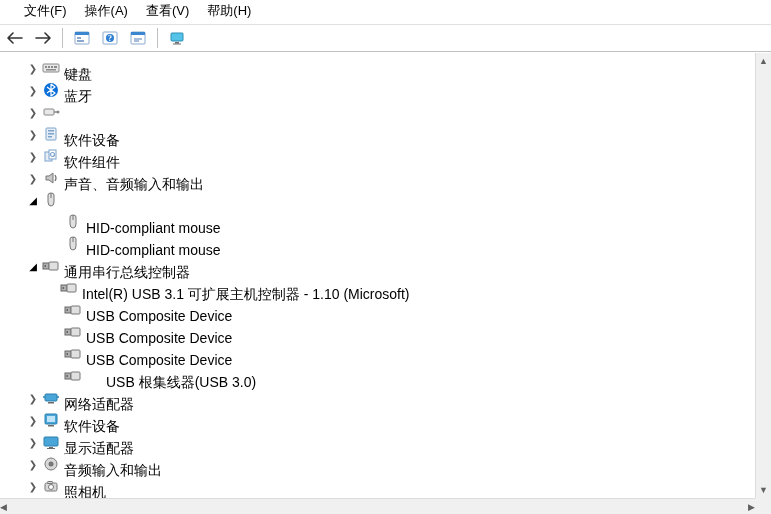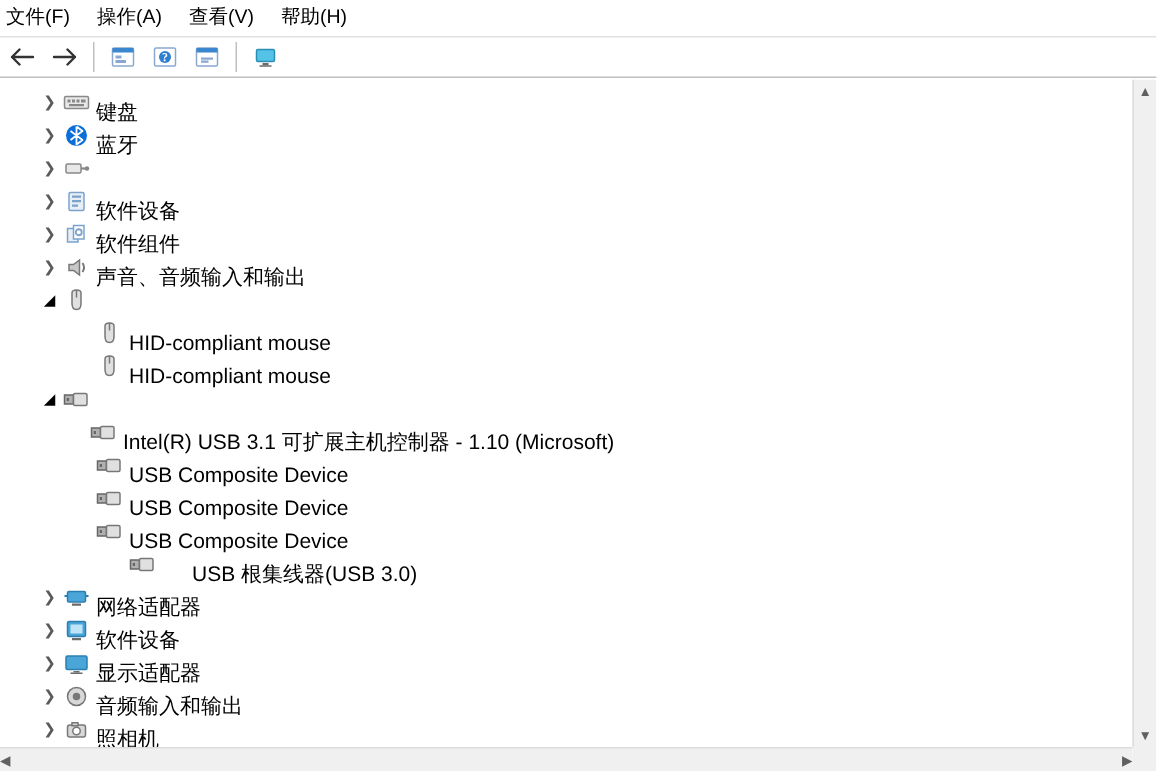--- a/index.html
+++ b/index.html
@@ -11,21 +11,21 @@
     color: #000;
     width: 771px;
     height: 514px;
     overflow: hidden;
     display: flex;
     flex-direction: column;
   }
   .menubar {
     display: flex;
     gap: 18px;
-    padding: 2px 8px 4px 4px;
+    padding: 2px 8px 4px 24px;
     font-size: 13px;
     user-select: none;
   }
   .menubar span { cursor: default; }
   .toolbar {
     display: flex;
     align-items: center;
     gap: 6px;
     padding: 2px 4px;
     border-top: 1px solid #e0e0e0;
@@ -242,20 +242,21 @@
       </div>
       <div class="row" style="padding-left: 26px;">
         <span class="chev open">◢</span>
         <span class="ico">
           <svg width="18" height="12" viewBox="0 0 18 12">
             <rect x="1" y="3" width="6" height="6" fill="#b0b0b0" stroke="#666"></rect>
             <rect x="7" y="2" width="9" height="8" rx="1" fill="#e0e0e0" stroke="#777"></rect>
             <rect x="2.5" y="5" width="1.5" height="2" fill="#666"></rect>
           </svg>
         </span>
+        <span class="label">通用串行总线控制器</span>
       </div>
       <div class="row" style="padding-left: 44px;">
         <span class="chev none"></span>
         <span class="ico">
           <svg width="18" height="12" viewBox="0 0 18 12">
             <rect x="1" y="3" width="6" height="6" fill="#b0b0b0" stroke="#666"></rect>
             <rect x="7" y="2" width="9" height="8" rx="1" fill="#e0e0e0" stroke="#777"></rect>
             <rect x="2.5" y="5" width="1.5" height="2" fill="#666"></rect>
           </svg>
         </span>
@@ -287,21 +288,21 @@
         <span class="chev none"></span>
         <span class="ico">
           <svg width="18" height="12" viewBox="0 0 18 12">
             <rect x="1" y="3" width="6" height="6" fill="#b0b0b0" stroke="#666"></rect>
             <rect x="7" y="2" width="9" height="8" rx="1" fill="#e0e0e0" stroke="#777"></rect>
             <rect x="2.5" y="5" width="1.5" height="2" fill="#666"></rect>
           </svg>
         </span>
         <span class="label">USB Composite Device</span>
       </div>
-      <div class="row" style="padding-left: 50px; gap: 20px;">
+      <div class="row" style="padding-left: 28px; gap: 20px;">
         <span class="chev none"></span>
         <span class="ico">
           <svg width="18" height="12" viewBox="0 0 18 12">
             <rect x="1" y="3" width="6" height="6" fill="#b0b0b0" stroke="#666"></rect>
             <rect x="7" y="2" width="9" height="8" rx="1" fill="#e0e0e0" stroke="#777"></rect>
             <rect x="2.5" y="5" width="1.5" height="2" fill="#666"></rect>
           </svg>
         </span>
         <span class="label">USB 根集线器(USB 3.0)</span>
       </div>

